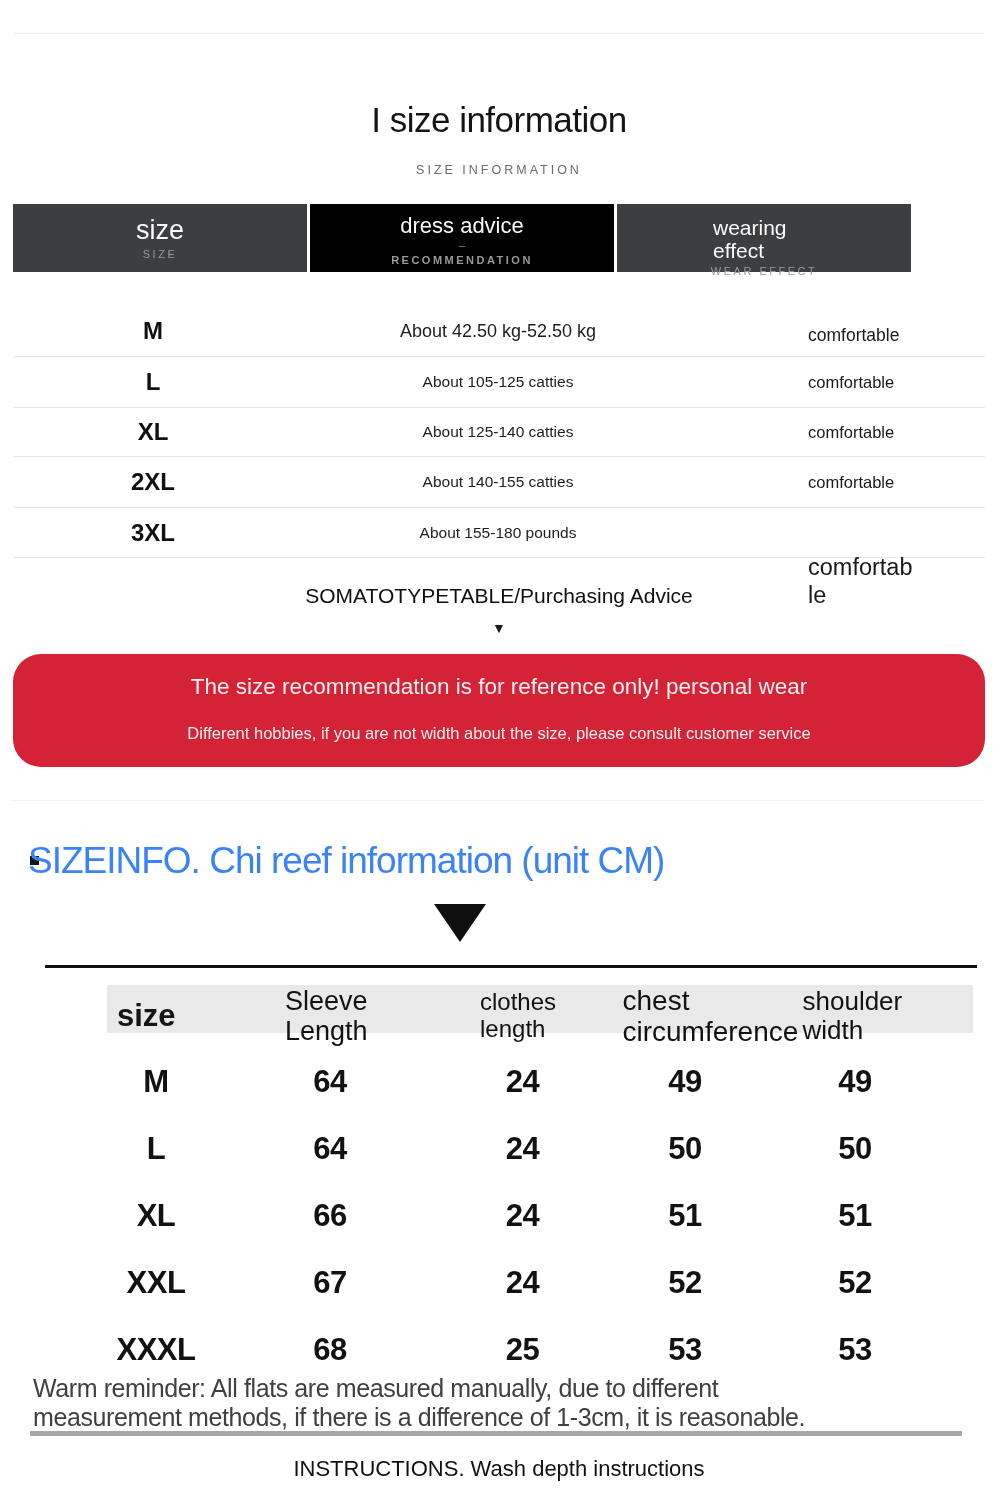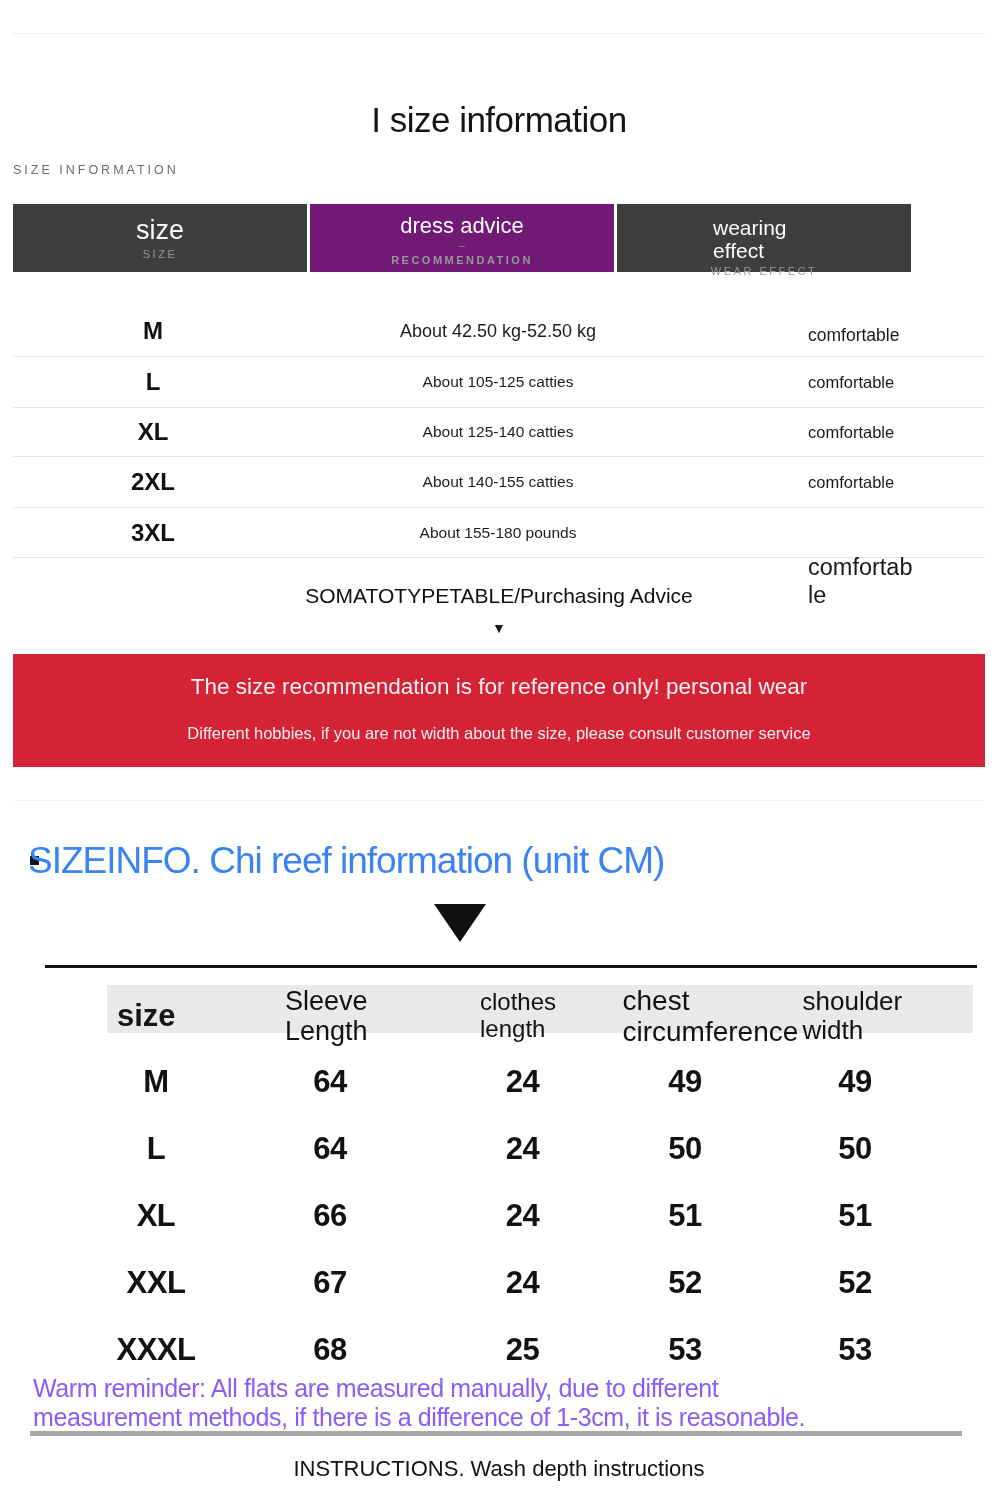--- a/index.html
+++ b/index.html
@@ -8,28 +8,28 @@
     width:1000px; height:1500px; position:relative; overflow:hidden;
     font-family:"Liberation Sans","DejaVu Sans",sans-serif;
     color:#161616;
   }
   .abs { position:absolute; }
 
   
   .card-top-border { left:13px; top:33px; width:972px; height:1px; background:#ededed; }
   .s1-title { left:13px; top:100px; width:972px; text-align:center;
     font-size:35px; letter-spacing:-0.5px; color:#141414; }
-  .s1-subtitle { left:13px; top:163px; width:972px; 
+  .s1-subtitle { left:13px; top:163px; width:972px; text-align:center;
     font-size:12.5px; letter-spacing:3px; color:#6b6b6b; }
 
   .s1-header { left:13px; top:204px; width:972px; height:68px; display:flex; gap:3px; }
   .s1-header .cell { display:flex; flex-direction:column; align-items:center;
     justify-content:center; color:#fafafa; }
   .cell-side { width:294px; background:#3d3e40; }
-  .cell-mid  { width:304px; background:#701a75; }
+  .cell-mid  { width:304px; background:#000000; }
   .cell .main  { font-size:27px; line-height:1.05; }
   .cell-mid .main { font-size:22px; margin-top:4px; }
   .cell .main-wrap { font-size:21px; width:102px; text-align:left; line-height:1.1; margin-top:17px; }
   .cell .dash { font-size:11px; color:#8d8d8d; line-height:1; margin-top:2px; }
   .cell .sub { font-size:11px; letter-spacing:2.5px; color:#989898; margin-top:3px; font-weight:bold; }
   .cell-side .sub { font-weight:normal; color:#9a9a9a; }
 
   .s1-rows { left:13px; top:306px; width:972px; }
   .s1-row { display:flex; align-items:center; border-bottom:1px solid #e4e4e4; }
   .s1-row .c-size { width:280px; text-align:center; font-weight:bold; font-size:24px; color:#111; }
@@ -39,21 +39,21 @@
   .break-block { display:inline-block; word-break:break-all; line-height:1.22; }
   .effect-m { width:100px; font-size:17.5px; margin-top:10px; }
   .effect-3xl { width:108px; font-size:23.5px; margin-top:46px; line-height:1.18; }
 
   .s1-footer-heading { left:13px; top:584px; width:972px; text-align:center;
     font-size:21px; color:#101010; }
   .s1-small-arrow { left:13px; top:620px; width:972px; text-align:center;
     font-size:14px; color:#1c1c1c; }
 
   .banner { left:13px; top:654px; width:972px; height:113px; background:#d42336;
-    text-align:center; color:#f8eff0; }
+    text-align:center; color:#f8eff0;border-radius:28px; }
   .banner-line1 { padding-top:20px; font-size:22.5px; }
   .banner-line2 { margin-top:24px; font-size:16.5px; }
 
   
   .s2-top-line { left:13px; top:800px; width:972px; height:1px; background:#f3f3f3; }
   .s2-bullet { left:30px; top:856px; width:9px; height:9px; background:#151515; }
   .s2-title { left:28px; top:840px; width:970px; text-align:left;
     font-size:37px; letter-spacing:-1px; color:#3b82f6; }
   .s2-arrow { left:434px; top:904px; width:0; height:0;
     border-left:26px solid transparent; border-right:26px solid transparent;
@@ -70,21 +70,21 @@
   .h-sleeve  .hinner { font-size:27px; width:90px; }
   .h-chest   .hinner { font-size:28px; width:125px; }
   .h-shoulder .hinner { font-size:26px; width:105px; }
 
   .s2-rows { left:107px; top:1048px; width:866px; }
   .s2-row { height:67px; align-items:center; font-weight:bold; font-size:31px;
     letter-spacing:-0.5px; color:#121212; }
   .s2-row div { text-align:center; }
 
   .reminder { left:33px; top:1374px; width:950px; font-size:25px;
-    letter-spacing:-0.4px; line-height:29px; color:#8b5cf6; white-space:nowrap; }
+    letter-spacing:-0.4px; line-height:29px; color:#404040; white-space:nowrap; }
   .reminder-bar { left:30px; top:1431px; width:932px; height:5px; background:#a9a9a9; }
   .instructions { left:13px; top:1456px; width:972px; text-align:center;
     font-size:22px; color:#121212; }
 </style>
 </head>
 <body>
 
 <div class="abs card-top-border"></div>
 
 <div class="abs s1-title">I size information</div>

